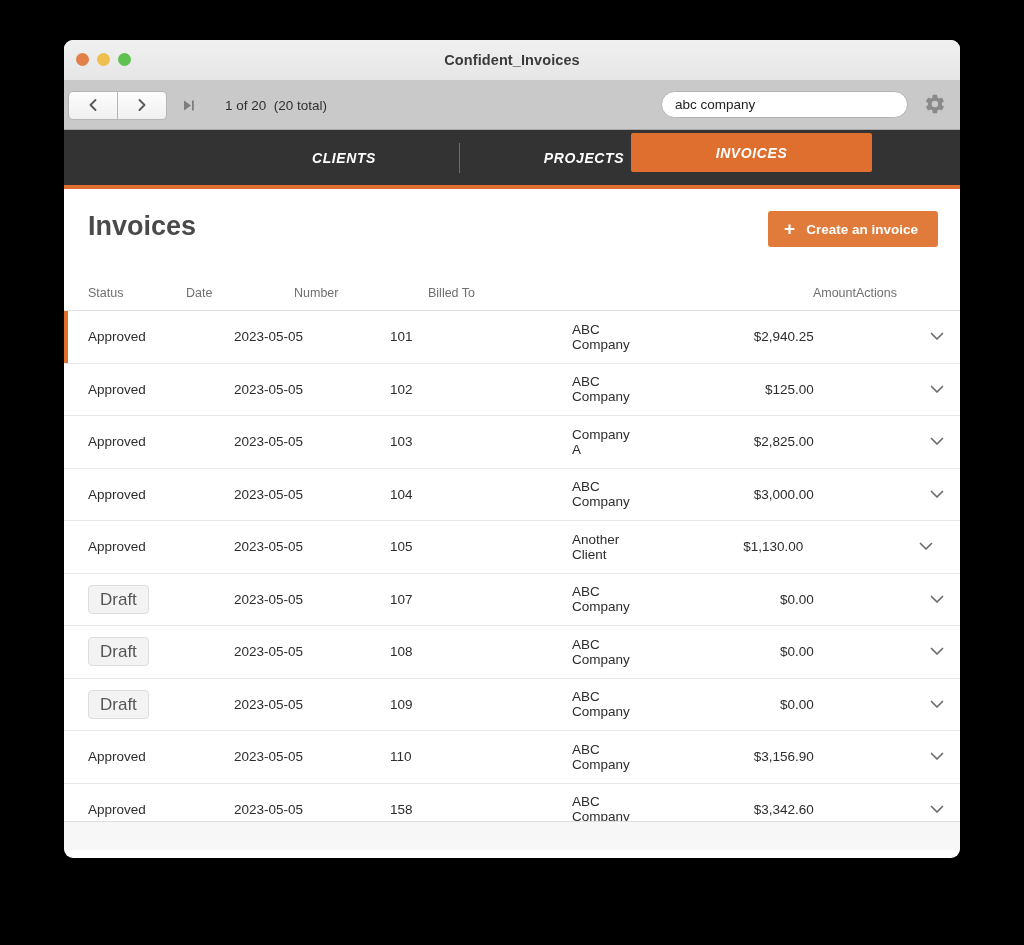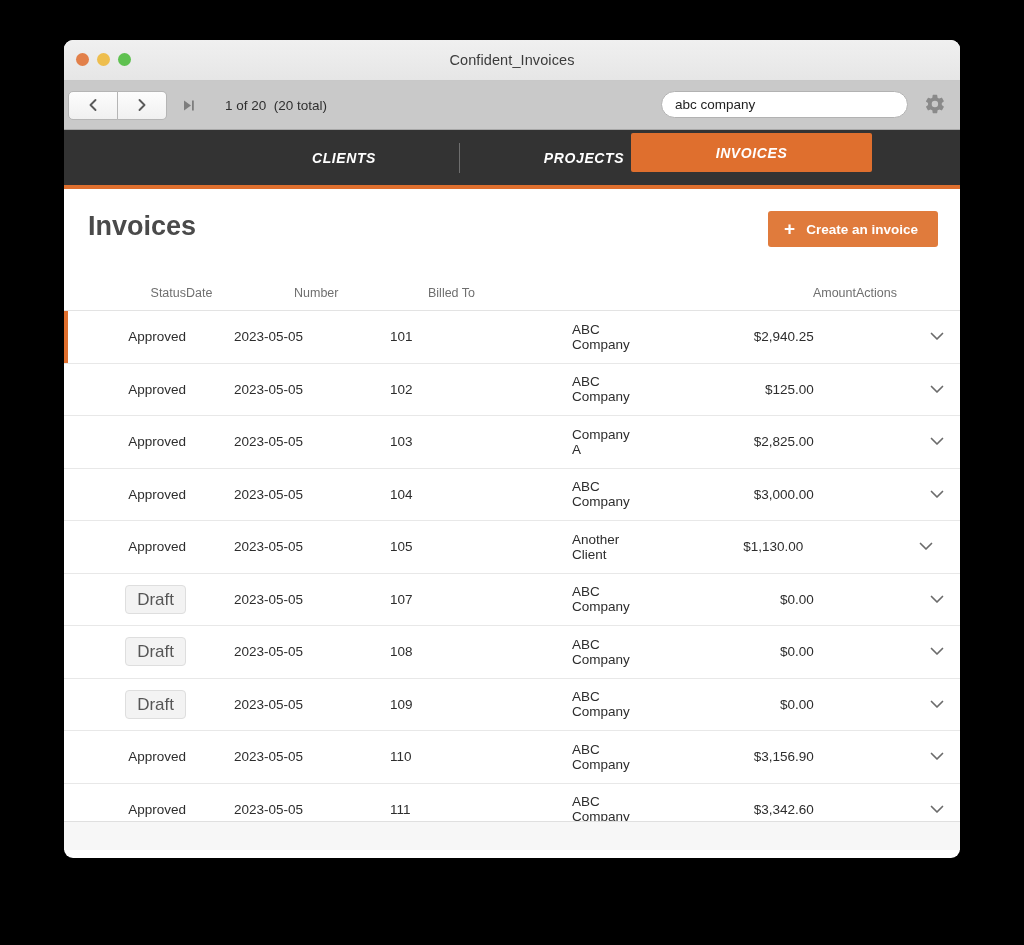--- a/index.html
+++ b/index.html
@@ -47,21 +47,21 @@
     display: block;
   }
   .light.close  { background: #e2804a; }
   .light.min    { background: #eebe4e; }
   .light.max    { background: #5fc150; }
 
   .window-title {
     width: 100%;
     text-align: center;
     font-size: 14.5px;
-    font-weight: normal;
+    font-weight: bold;
     color: #3b3b3b;
     letter-spacing: 0.1px;
   }
 
   
   .toolbar {
     position: relative;
     height: 48px;
     background: #c9c9c9;
     border-bottom: 1px solid #a8a8a8;
@@ -253,21 +253,21 @@
     top: 0;
     bottom: 0;
     width: 4px;
     background: #df6f2e;
   }
   .row .cell {
     font-size: 13.5px;
     color: #2d2d2d;
   }
 
-  .c-status  { width: 98px; flex: none; text-align: right; }
+  .c-status  { width: 98px; flex: none; }
   .c-date    { width: 108px; flex: none; }
   .c-number  { width: 134px; flex: none; }
   .c-billed  { flex: 1 1 auto; }
   .c-amount  { width: 136px; flex: none; text-align: right; }
   .c-actions { width: 82px; flex: none; text-align: right; padding-right: 12px; }
   .thead-row .c-actions { text-align: left; padding-right: 0; }
 
   .badge-draft {
     display: inline-block;
     padding: 5px 11px;
@@ -457,21 +457,21 @@
             <div class="cell c-number">110</div>
             <div class="cell c-billed">ABC Company</div>
             <div class="cell c-amount">$3,156.90</div>
             <div class="cell c-actions"><span class="chevron"><svg width="14" height="9" viewBox="0 0 14 9">
                   <polyline points="1.5,1.5 7,7 12.5,1.5" fill="none" stroke="#6b6b6b" stroke-width="1.7" stroke-linecap="round" stroke-linejoin="round"></polyline>
                 </svg></span></div>
           </div>
           <div class="row">
             <div class="cell c-status"><span>Approved</span></div>
             <div class="cell c-date">2023-05-05</div>
-            <div class="cell c-number">111</div>
+            <div class="cell c-number">158</div>
             <div class="cell c-billed">ABC Company</div>
             <div class="cell c-amount">$3,342.60</div>
             <div class="cell c-actions"><span class="chevron"><svg width="14" height="9" viewBox="0 0 14 9">
                   <polyline points="1.5,1.5 7,7 12.5,1.5" fill="none" stroke="#6b6b6b" stroke-width="1.7" stroke-linecap="round" stroke-linejoin="round"></polyline>
                 </svg></span></div>
           </div>
         </div>
     </div>
 
     <div class="footer-strip"></div>

